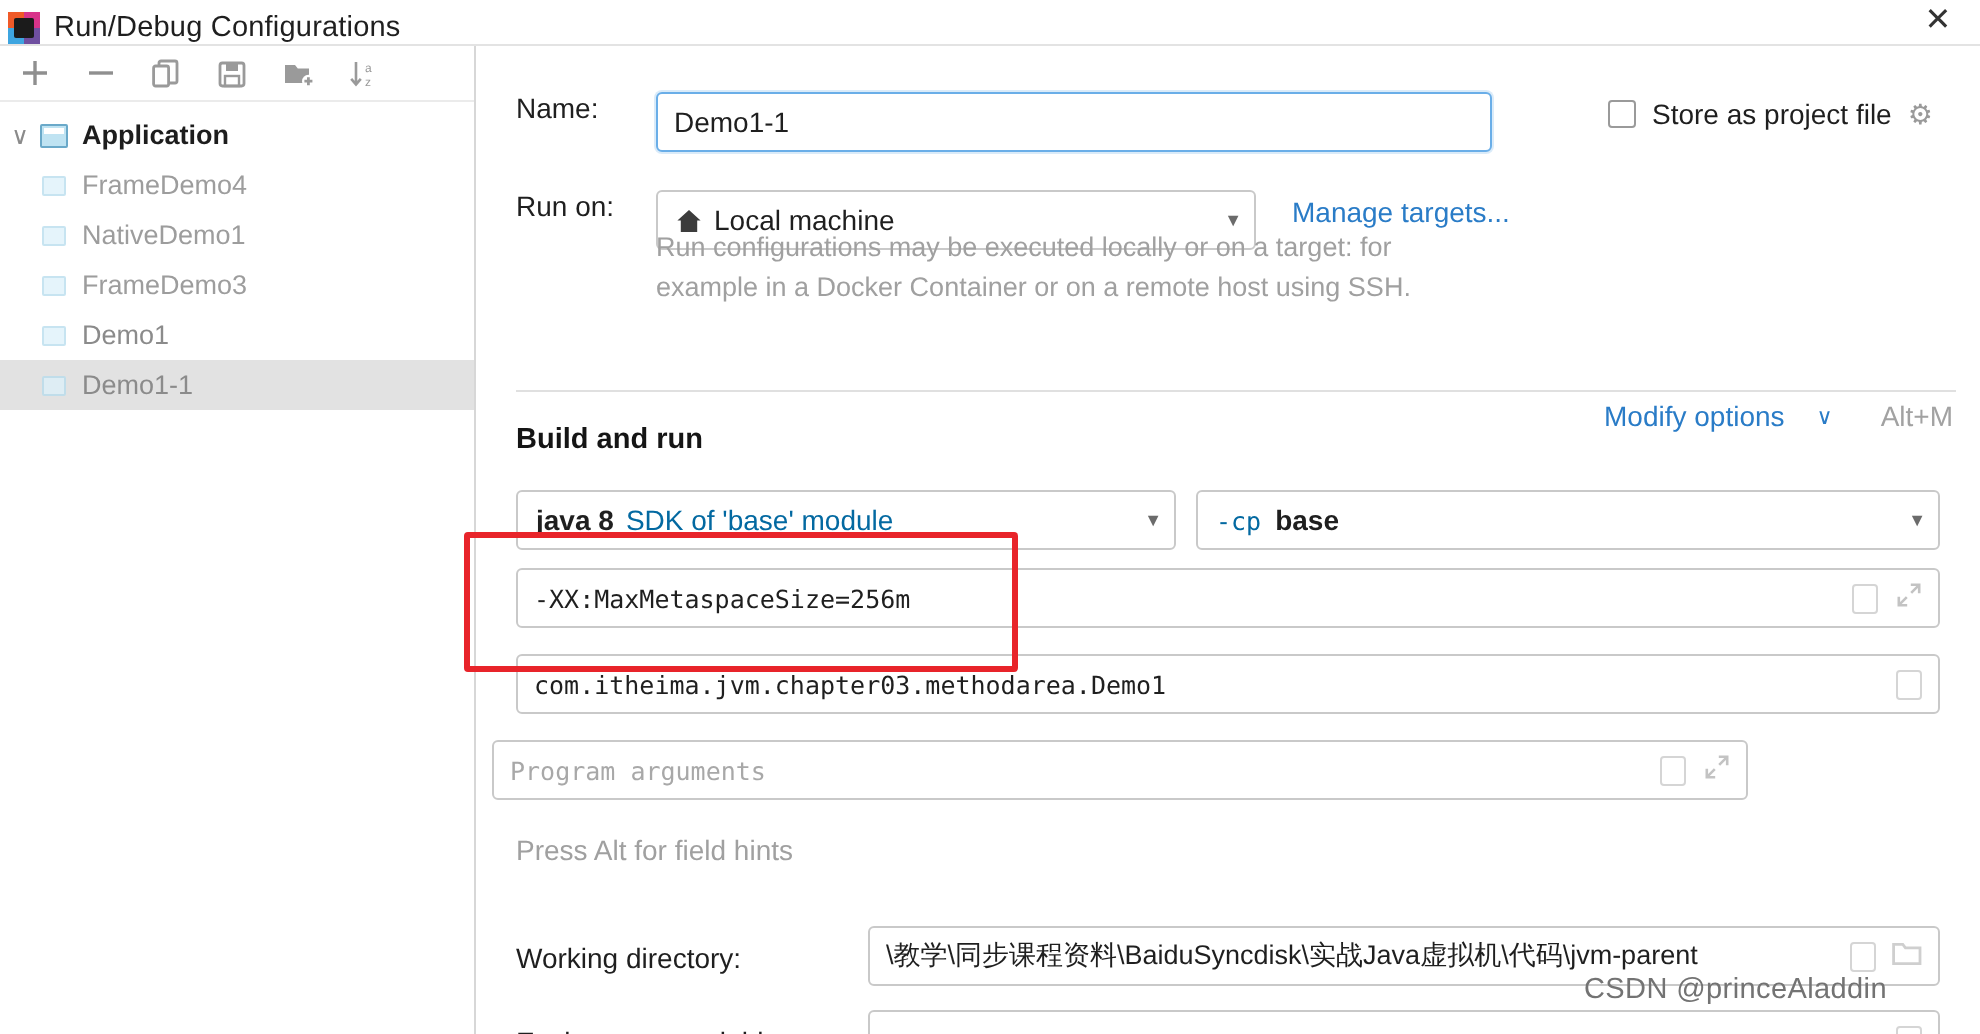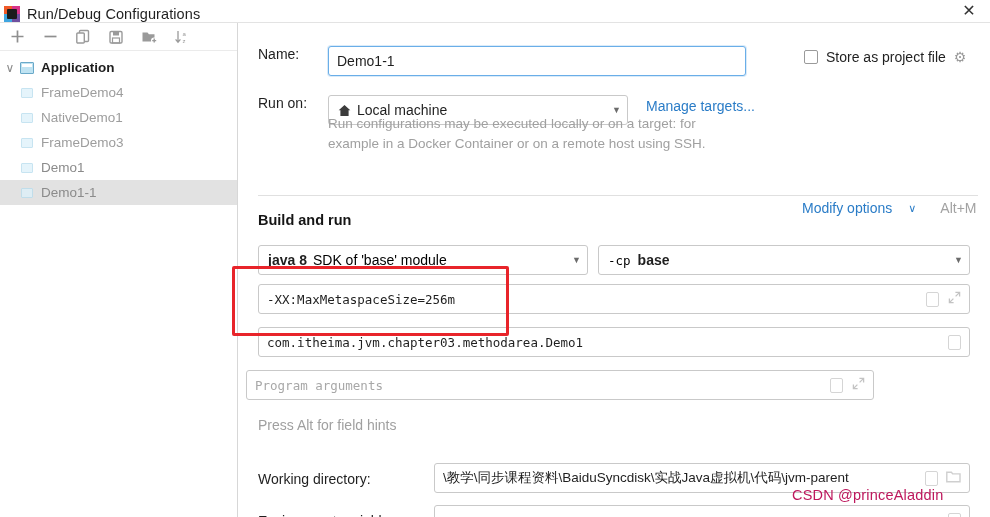--- a/index.html
+++ b/index.html
@@ -134,21 +134,21 @@
 
   .combo {
     background: #fff; border: 1px solid #c9c9c9; border-radius: 3px;
     height: 30px; display: flex; align-items: center;
     padding: 0 6px 0 9px; font-size: 14px; color: #1f1f1f;
     position: relative;
   }
   .combo .caret {
     margin-left: auto; color: #6b6b6b; font-size: 9px; padding-left: 8px;
   }
-  .combo-grey { color: #000000; }
+  .combo-grey { color: #0369a1; }
   .combo-bold { font-weight: bold; }
 
   .link { color: #2a7cc7; font-size: 14px; }
   .muted { color: #a2a2a2; }
 
   .hint {
     color: #a0a0a0; font-size: 13.5px; line-height: 20px;
   }
 
   .hr {
@@ -173,21 +173,21 @@
 
   .home-glyph { margin-right: 6px; color: #3c3c3c; display:flex; }
 
   
   .annotation {
     position: absolute; border: 3px solid #e8242a; border-radius: 2px;
     pointer-events: none;
   }
 
   .watermark {
-    position: absolute; color: #be185d; font-size: 14.5px;
+    position: absolute; color: #737373; font-size: 14.5px;
     letter-spacing: .2px; white-space: nowrap;
   }
 </style>
 </head>
 <body>
 
 <div class="titlebar">
   <div class="title-icon">
     <div class="q1"></div>
       <div class="q2"></div>

